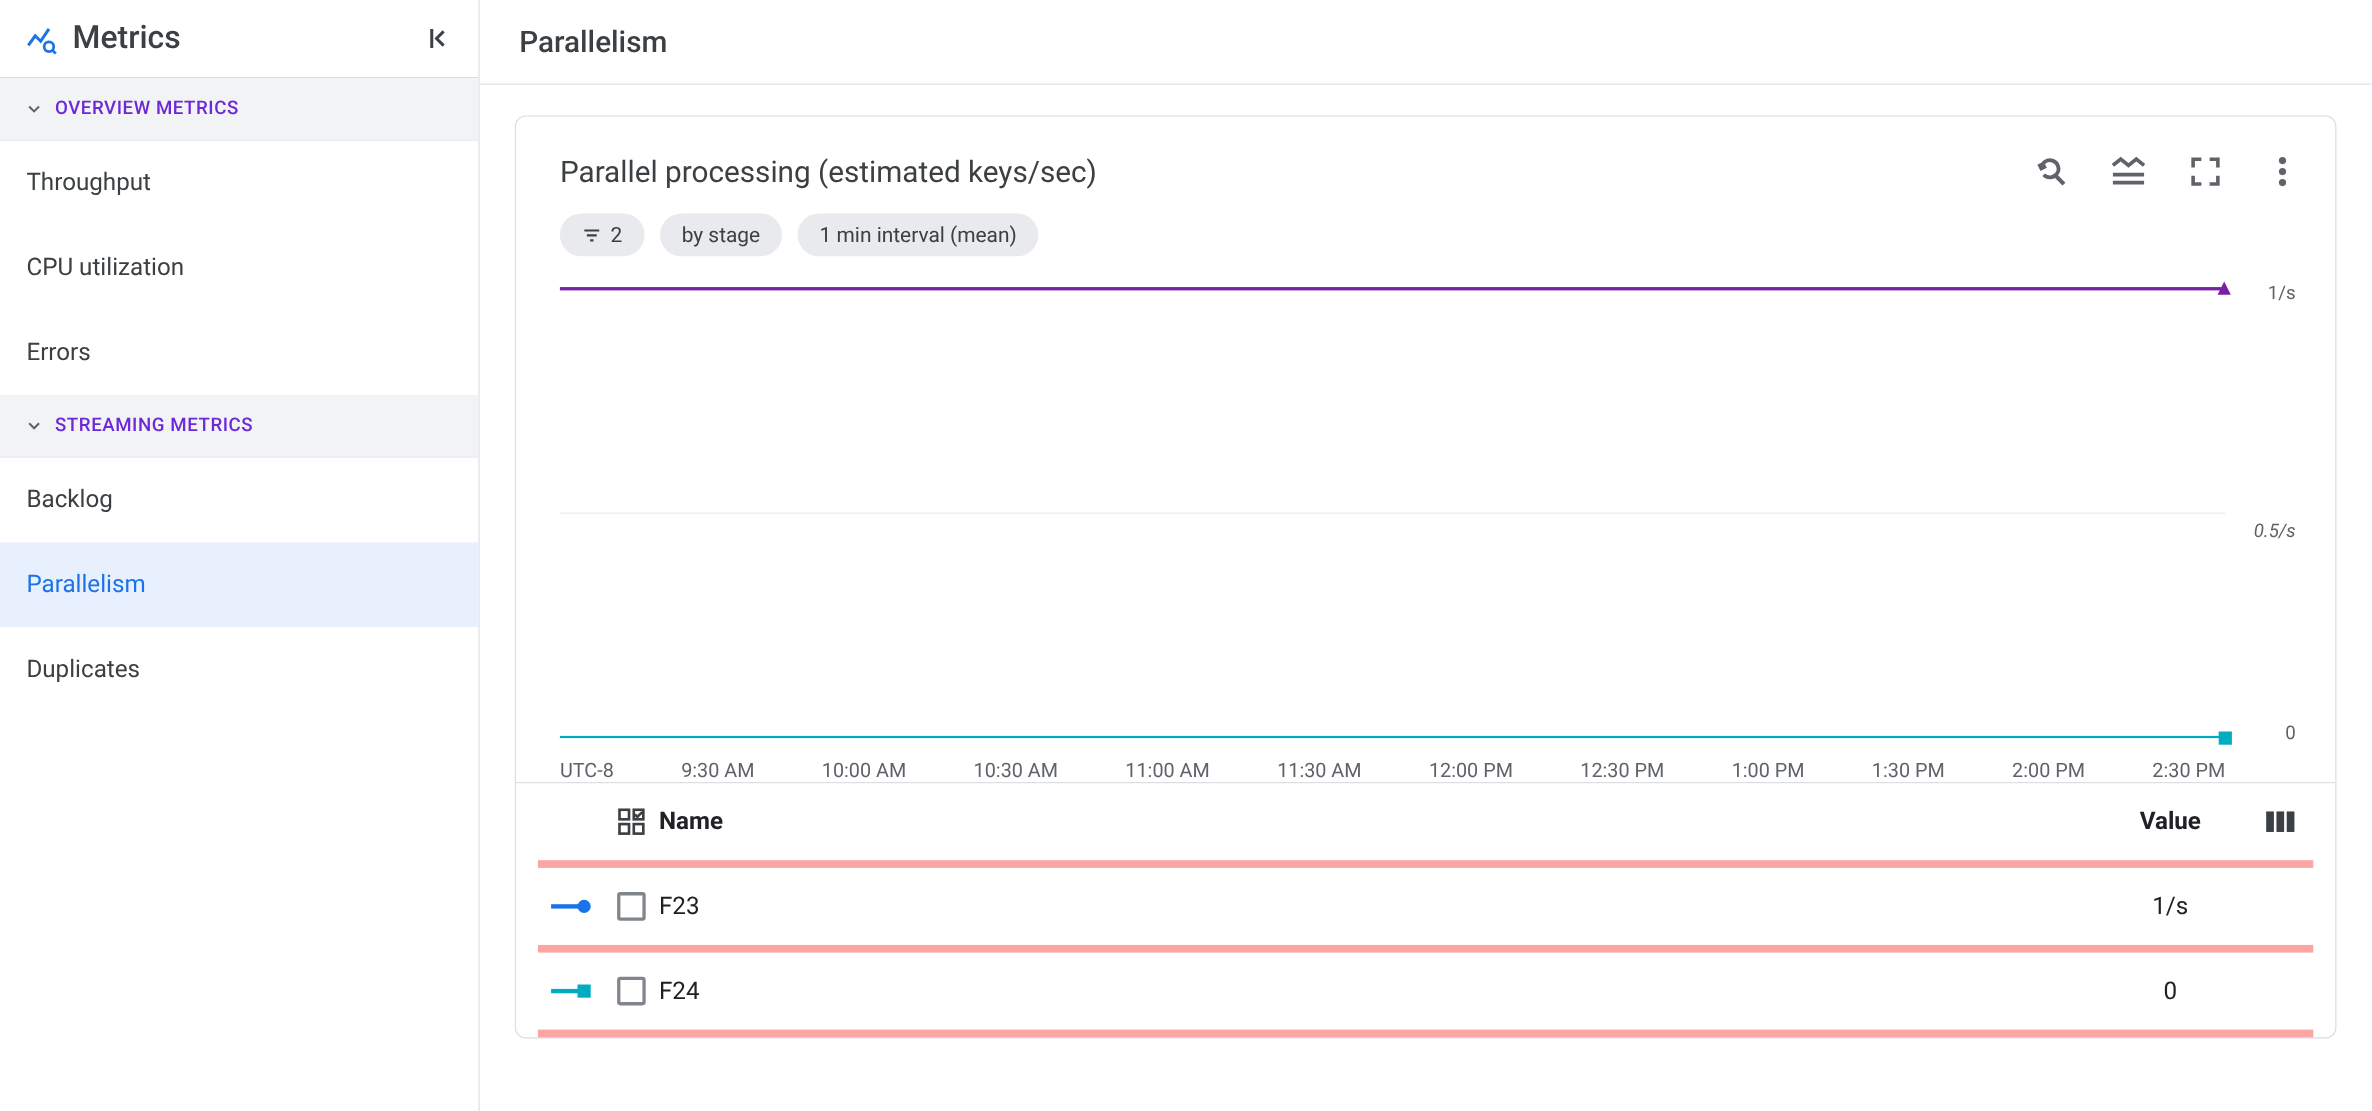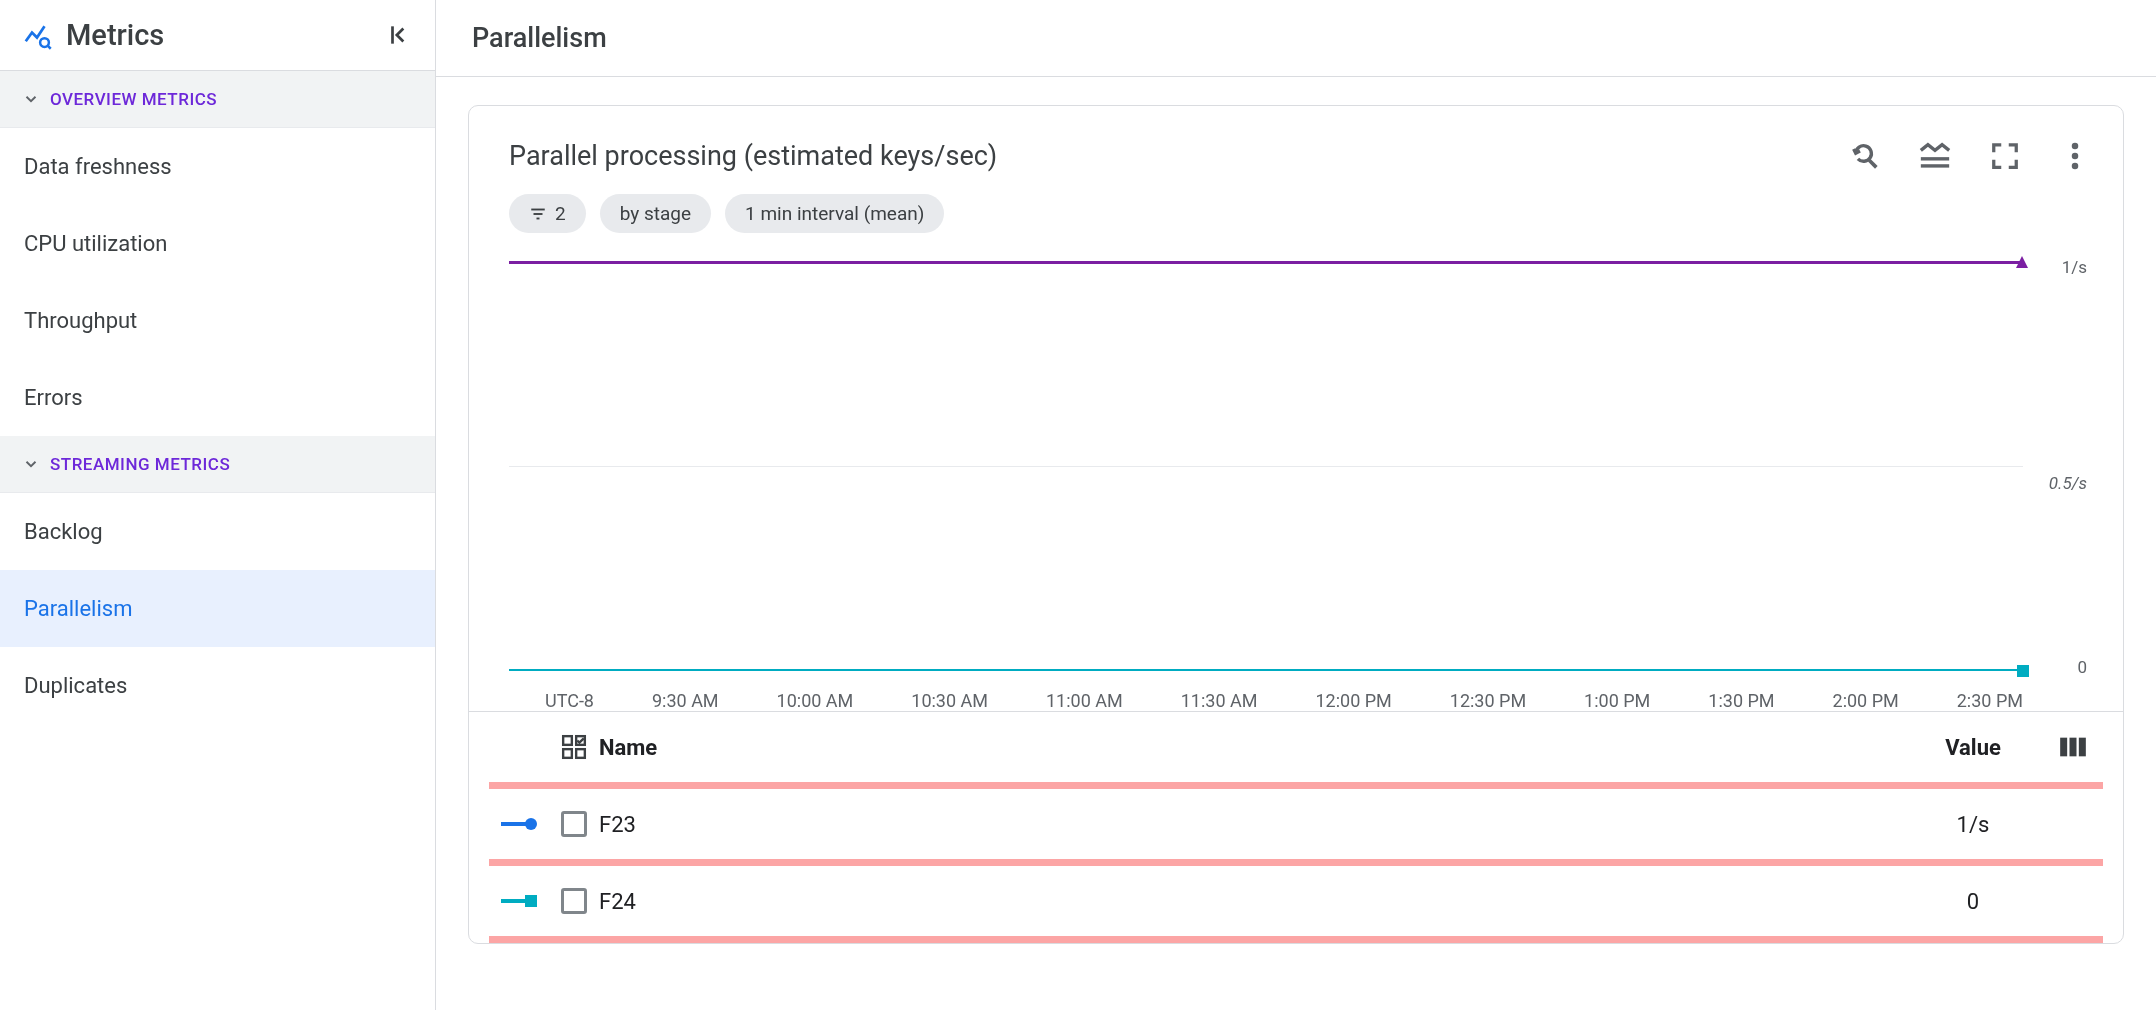--- a/index.html
+++ b/index.html
@@ -125,21 +125,21 @@
   position: absolute;
   left: 40px;
   right: 100px;
   bottom: 0;
   display: flex;
   justify-content: space-between;
   font-size: 18px;
   color: #5f6368;
   padding-top: 10px;
 }
-.x-tick { white-space: nowrap; margin-left: 36px; }
+.x-tick { white-space: nowrap; }
 
 
 .legend {
   border-top: 1px solid #dadce0;
   padding: 0 20px;
 }
 .legend-head, .legend-row {
   display: flex;
   align-items: center;
   padding: 22px 0;
@@ -186,23 +186,22 @@
     </div>
 
     <div class="section-header">
       <span class="chevron">
         <svg width="18" height="18" viewBox="0 0 24 24">
             <path d="M6 9 L12 15 L18 9" stroke="#5f6368" stroke-width="2.5" fill="none"></path>
           </svg>
       </span>
       <span class="label">OVERVIEW METRICS</span>
     </div>
-    <div class="nav-item">Data freshness</div>
+    <div class="nav-item">Throughput</div>
     <div class="nav-item">CPU utilization</div>
-    <div class="nav-item">Throughput</div>
     <div class="nav-item">Errors</div>
 
     <div class="section-header">
       <span class="chevron">
         <svg width="18" height="18" viewBox="0 0 24 24">
             <path d="M6 9 L12 15 L18 9" stroke="#5f6368" stroke-width="2.5" fill="none"></path>
           </svg>
       </span>
       <span class="label">STREAMING METRICS</span>
     </div>

